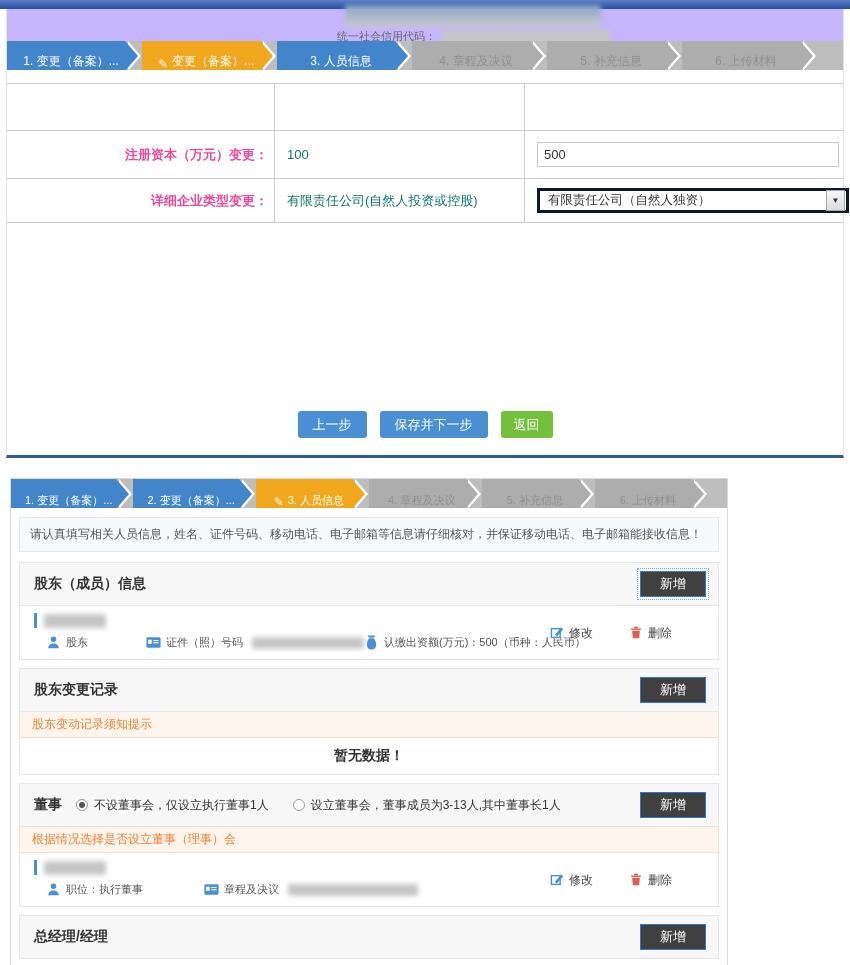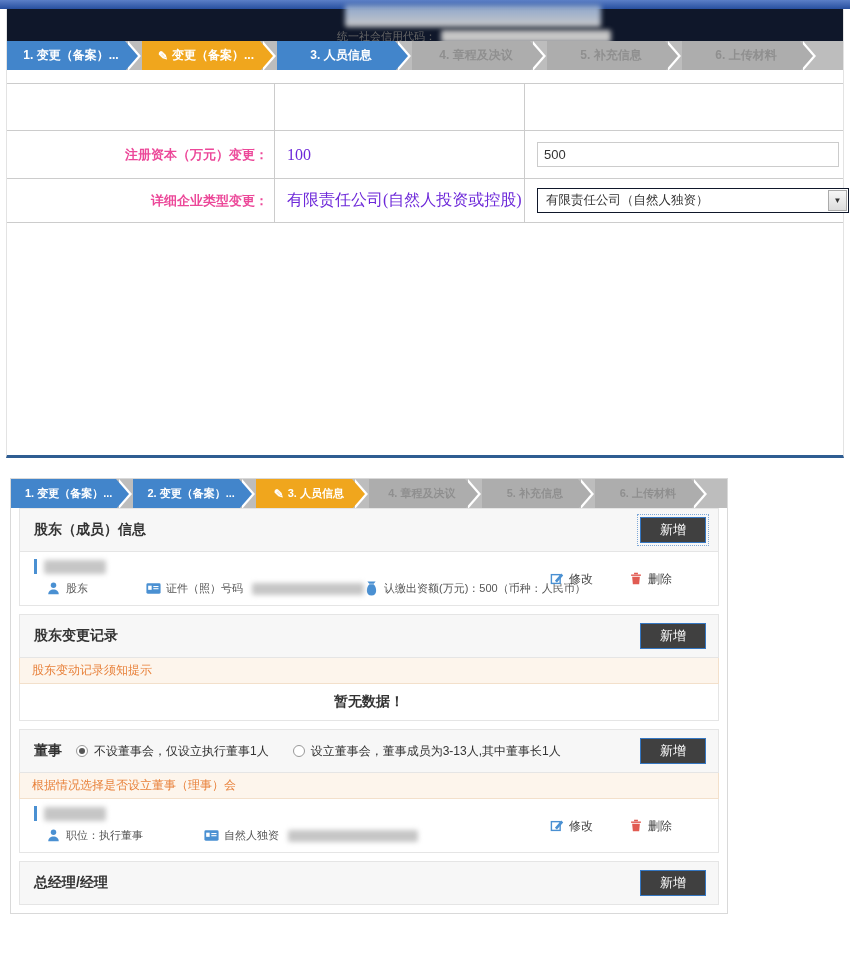--- a/index.html
+++ b/index.html
@@ -6,58 +6,58 @@
   html,body { margin:0; padding:0; }
   body {
     width:850px; height:965px; overflow:hidden; background:#fff;
     font-family:"Liberation Sans", sans-serif; position:relative;
   }
   .topbar { height:9px; background:linear-gradient(180deg,#5b7fc7,#274f9e); }
 
   
   .p1 { margin:0 6px; border:1px solid #e3e3e3; border-top:none;
         border-bottom:3px solid #2f5d92; height:449px; background:#fff; position:relative; }
-  .p1-head { height:32px; background:#0f172a; position:relative;text-decoration:underline; }
+  .p1-head { height:32px; background:#c4b5fd; position:relative;text-decoration:underline; }
   .blur { background:#c6c6c6; filter:blur(2.5px); display:inline-block; border-radius:2px; }
   .p1-head .blur-co { position:absolute; left:338px; top:-4px; width:256px; height:22px;
                       background:linear-gradient(180deg,#8aa4cc,#c9c9c9); }
   .credit { position:absolute; font-size:11px; color:#666; display:flex; align-items:center; gap:5px; }
   .p1-head .credit { left:330px; top:20px; }
   .blur-code { width:170px; height:13px; }
 
   
   .wizard { display:flex; height:29px; background:#bdbdbd; overflow:hidden; position:relative; }
-  .step { position:relative; display:flex; align-items:center; justify-content:center; gap:4px;
+  .step { position:relative; display:flex; align-items:flex-end; justify-content:center; gap:4px;
           font-size:12px; color:#fff; margin-right:17px; padding:0 4px 0 14px;
-          --c:#4285cb; background:var(--c); cursor:pointer; white-space:nowrap;font-weight:bold; }
+          --c:#4285cb; background:var(--c); cursor:pointer; white-space:nowrap; }
   .step::after { content:""; position:absolute; left:100%; top:0; width:0; height:0;
           border-top:15px solid transparent; border-bottom:15px solid transparent;
           border-left:13px solid var(--c); z-index:2; }
   .step::before { content:""; position:absolute; left:100%; margin-left:3px; top:0; width:0; height:0;
           border-top:15px solid transparent; border-bottom:15px solid transparent;
           border-left:13px solid #fff; z-index:1; }
   .step.active { --c:#f0a61d; }
   .step.pending { --c:#adadad; color:#8f8f8f; }
   .p1 .step { min-width:118px; }
   .p2 .step { min-width:96px; font-size:11px; }
   .pencil { font-size:12px; line-height:1; }
 
   
   .tbl { margin-top:13px; border-top:1px solid #ccc; }
   .trow { display:grid; grid-template-columns:268px 250px 1fr; border-bottom:1px solid #ccc; }
   .trow > div { border-right:1px solid #ccc; }
   .trow > div:last-child { border-right:none; }
   .tc-label { display:flex; align-items:center; justify-content:flex-end; padding-right:6px;
               font-weight:bold; font-size:13px; color:#ec4899; }
-  .tc-old { display:flex; align-items:center; padding-left:12px; font-size:16px; color:#6d28d9;font-family:Liberation Serif, serif; }
+  .tc-old { display:flex; align-items:center; padding-left:12px; font-size:13px; color:#0f766e; }
   .tc-new { display:flex; align-items:center; padding-left:12px; }
   .r1 { height:47px; } .r2 { height:48px; } .r3 { height:44px; }
   input.txt { width:302px; height:25px; border:1px solid #ccc; font-size:13px; padding:0 6px;
               color:#333; font-family:inherit; }
-  .selbox { width:312px; height:25px; border:1px solid #0f172a; display:flex; align-items:center;
+  .selbox { width:312px; height:25px; border:3px solid #0f172a; display:flex; align-items:center;
             font-size:12.5px; color:#333; cursor:pointer; background:#fff; }
   .selbox .sv { flex:1; padding-left:8px; }
   .selarrow { width:19px; height:21px; margin-right:1px; background:linear-gradient(#f6f6f6,#dcdcdc);
             border:1px solid #aaa; display:flex; align-items:center; justify-content:center;
             font-size:8px; color:#333; }
 
   .btnrow { position:absolute; left:0; right:0; bottom:17px; display:flex; justify-content:center; gap:13px; }
   .btn { height:27px; border:none; border-radius:3px; color:#fff; font-size:13px; padding:0 15px;
          cursor:pointer; font-family:inherit; }
   .btn.blue { background:#4a8fd4; }
@@ -159,20 +159,25 @@
       <div class="tc-old">有限责任公司(自然人投资或控股)</div>
       <div class="tc-new">
         <div class="selbox">
           <span class="sv">有限责任公司（自然人独资）</span>
           <span class="selarrow">▼</span>
         </div>
       </div>
     </div>
   </div>
 
+  <div class="btnrow">
+    <button class="btn blue">上一步</button>
+    <button class="btn blue">保存并下一步</button>
+    <button class="btn green">返回</button>
+  </div>
 </div>
 
 <div class="p2">
 
   <div class="wizard">
     <div class="step">
       <span>1. 变更（备案）...</span>
     </div>
     <div class="step">
       <span>2. 变更（备案）...</span>
@@ -185,20 +190,21 @@
       <span>4. 章程及决议</span>
     </div>
     <div class="step pending">
       <span>5. 补充信息</span>
     </div>
     <div class="step pending">
       <span>6. 上传材料</span>
     </div>
   </div>
 
+  <div class="infobar">请认真填写相关人员信息，姓名、证件号码、移动电话、电子邮箱等信息请仔细核对，并保证移动电话、电子邮箱能接收信息！</div>
 
   <div class="sec">
     <div class="sec-head">
       <span class="sec-title">股东（成员）信息</span>
       <button class="addbtn dotted">新增</button>
     </div>
     <div class="mrow">
       <div class="mname">
         <span class="vbar"></span>
         <span class="blur blur-name"></span>
@@ -283,21 +289,21 @@
           </svg>
           <span>职位：执行董事</span>
         </span>
         <span class="chip">
           <svg class="ic" viewBox="0 0 18 14">
             <rect x="0.5" y="0.8" width="17" height="12.4" rx="1.6" fill="#4a90d2"></rect>
             <rect x="2.6" y="3.6" width="4.2" height="5" fill="#fff"></rect>
             <rect x="8.8" y="4" width="6.2" height="1.3" fill="#fff"></rect>
             <rect x="8.8" y="6.6" width="6.2" height="1.3" fill="#fff"></rect>
           </svg>
-          <span>自然人独资</span>
+          <span>章程及决议</span>
           <span class="blur blur-id" style="width:130px;"></span>
         </span>
       </div>
       <div class="ctrls">
         <span class="ctrl">
           <svg class="ic" viewBox="0 0 16 16">
             <rect x="1.6" y="3.6" width="10" height="10" fill="#fff" stroke="#4a90d2" stroke-width="1.6"></rect>
             <path d="M5.6 10.6 L12.9 2.4 L15.1 4.6 L7.9 12.6 Z" fill="#4a90d2"></path>
           </svg>
           <span>修改</span>

